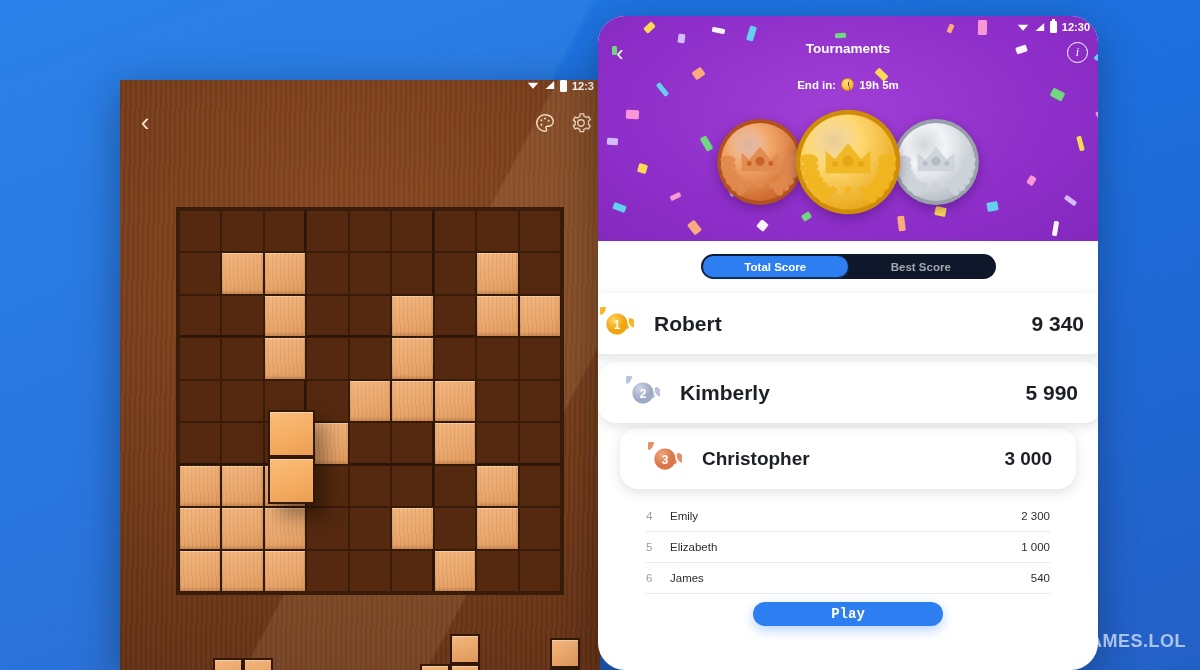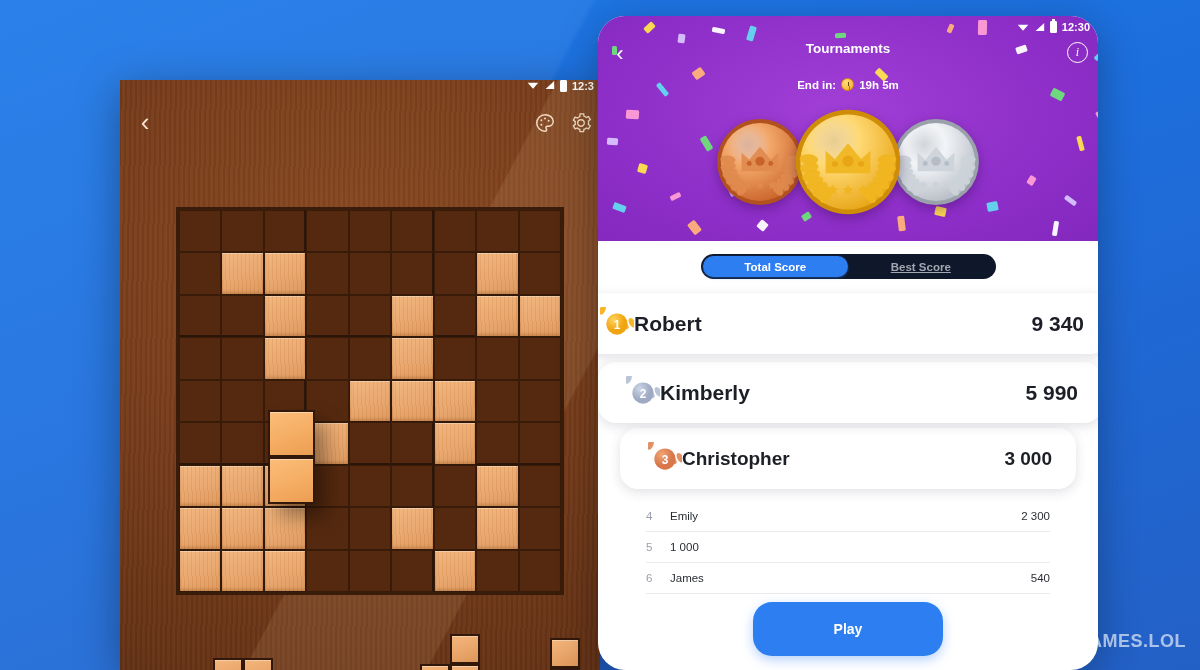--- a/index.html
+++ b/index.html
@@ -160,55 +160,55 @@
 
   .p-toggle {
     margin:13px auto 0; width:295px; height:25px; border-radius:13px;
     background:#0f172a; display:flex; padding:2px; position:relative;
   }
   .p-toggle div {
     flex:1; border-radius:12px; font-size:11.5px; font-weight:bold;
     display:flex; align-items:center; justify-content:center; cursor:pointer;
   }
   .p-toggle .on { background:#2d7ef0; color:#fff; box-shadow:0 1px 3px rgba(45,126,240,0.45); }
-  .p-toggle .off { color:#a2a7b0;text-decoration:underline; }
+  .p-toggle .off { color:#a2a7b0; }
 
   #topthree { position:relative; margin-top:14px; height:190px; }
   .trow {
     position:absolute; background:#fff; border-radius:18px;
     display:flex; align-items:center; height:61px;
     box-shadow:0 3px 12px rgba(60,60,90,0.16);
   }
   .trow.r1 { left:-16px; right:-10px; top:0; z-index:3; }
   .trow.r2 { left:0;     right:-4px; top:69px; z-index:2; }
   .trow.r3 { left:22px;  right:22px; top:135px; z-index:1; }
   .badge { width:34px; height:34px; margin-left:18px; flex:0 0 34px; position:relative; }
-  .tname { margin-left:0; font-weight:bold; color:#1c1f26; font-size:21px; }
+  .tname { margin-left:20px; font-weight:bold; color:#1c1f26; font-size:21px; }
   .tscore { margin-left:auto; margin-right:24px; font-weight:bold; color:#1c1f26; font-size:21px; }
   .trow.r2 .badge { margin-left:28px; }
   .trow.r3 .badge { margin-left:28px; }
   .trow.r3 .tname, .trow.r3 .tscore { font-size:19px; }
 
   #restlist { position:absolute; left:0; right:0; top:485px; padding:0 48px; }
   .rrow {
     display:flex; align-items:center; height:31px; border-bottom:1px solid #e8eaee;
     font-size:11.5px; color:#2a2d34;
   }
   .rrow .rk { width:24px; color:#9aa0ab; }
   .rrow .rn { flex:1; }
   .rrow .rs { color:#2a2d34; }
   #restfade {
     position:absolute; left:0; right:0; top:478px; height:18px;
     background:linear-gradient(#ffffff, rgba(255,255,255,0)); pointer-events:none;
   }
   #playbtn {
     position:absolute; left:50%; transform:translateX(-50%); top:586px;
-    width:190px; height:54px; border-radius:19px; background:#2d7ef0; border:none;
+    width:190px; height:24px; border-radius:19px; background:#2d7ef0; border:none;
     color:#fff; font-size:14px; font-weight:bold; cursor:pointer;
-    box-shadow:0 4px 12px rgba(45,126,240,0.35); font-family:Liberation Sans, sans-serif;
+    box-shadow:0 4px 12px rgba(45,126,240,0.35); font-family:Liberation Mono, monospace;
   }
 
   
   #watermark {
     position:absolute; right:14px; bottom:16px; display:flex; align-items:center; gap:7px;
     opacity:0.62;
   }
   #watermark .wmtext { color:#fff; font-size:18px; font-weight:bold; letter-spacing:0.5px; }
 </style>
 </head>
@@ -610,20 +610,21 @@
 
   <div id="restfade"></div>
   <div id="restlist">
       <div class="rrow">
         <span class="rk">4</span>
         <span class="rn">Emily</span>
         <span class="rs">2 300</span>
       </div>
       <div class="rrow">
         <span class="rk">5</span>
+        <span class="rn">Elizabeth</span>
         <span class="rs">1 000</span>
       </div>
       <div class="rrow">
         <span class="rk">6</span>
         <span class="rn">James</span>
         <span class="rs">540</span>
       </div>
     </div>
 
   <button id="playbtn">Play</button>

